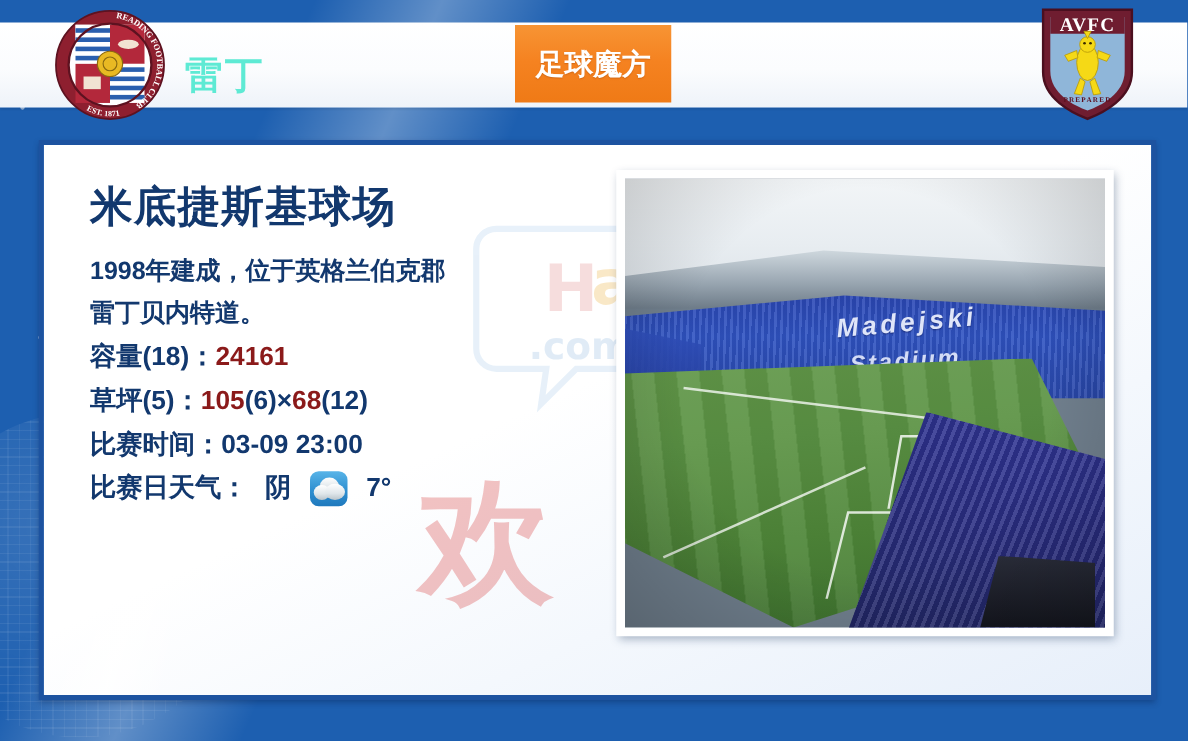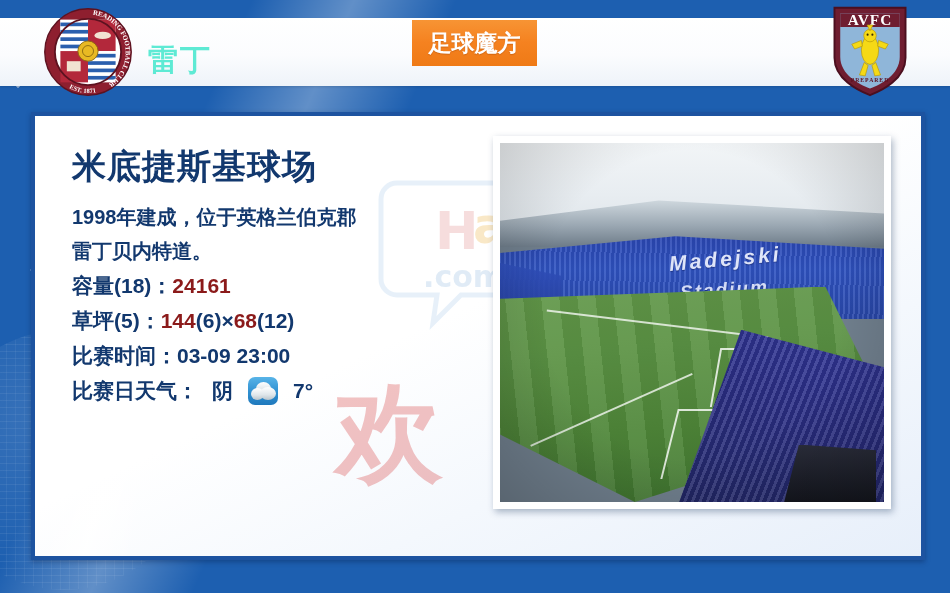--- a/index.html
+++ b/index.html
@@ -53,21 +53,21 @@
   .crest-away{position:absolute;left:826px;top:2px;width:88px;height:96px;z-index:6;}
   .team-home{
     position:absolute;left:148px;top:40px;
     font-size:30px;font-weight:bold;color:#5eead4;letter-spacing:2px;z-index:7;
   }
   .team-away{
     position:absolute;left:722px;top:28px;
     font-size:30px;font-weight:bold;color:#14447f;letter-spacing:2px;z-index:7;
   }
   .center-logo{
-    position:absolute;left:412px;top:20px;width:125px;height:46px;
+    position:absolute;left:412px;top:20px;width:125px;height:62px;
     background:linear-gradient(180deg,#f79434 0%,#f58220 48%,#ef7a16 100%);
     display:flex;align-items:center;justify-content:center;z-index:7;
   }
   .center-logo span{
     color:#ffffff;font-size:23px;font-weight:bold;letter-spacing:0px;
     text-shadow:0 1px 1px rgba(150,60,0,.35);
   }
 
   
   .panel{
@@ -294,21 +294,21 @@
       <h1>米底捷斯基球场</h1>
 
       <div class="ln desc">1998年建成，位于英格兰伯克郡</div>
       <div class="ln desc">雷丁贝内特道。</div>
 
       <div class="ln">
         <span>容量(18)：</span><span class="val">24161</span>
       </div>
 
       <div class="ln">
-        <span>草坪(5)：</span><span class="val">144</span><span class="paren">(6)</span><span class="times">×</span><span class="val">68</span><span class="paren">(12)</span>
+        <span>草坪(5)：</span><span class="val">105</span><span class="paren">(6)</span><span class="times">×</span><span class="val">68</span><span class="paren">(12)</span>
       </div>
 
       <div class="ln">
         <span>比赛时间：</span><span>03-09 23:00</span>
       </div>
 
       <div class="ln wx-row">
         <span>比赛日天气：</span>
           <span>阴</span>
           <span class="wx-icon">

